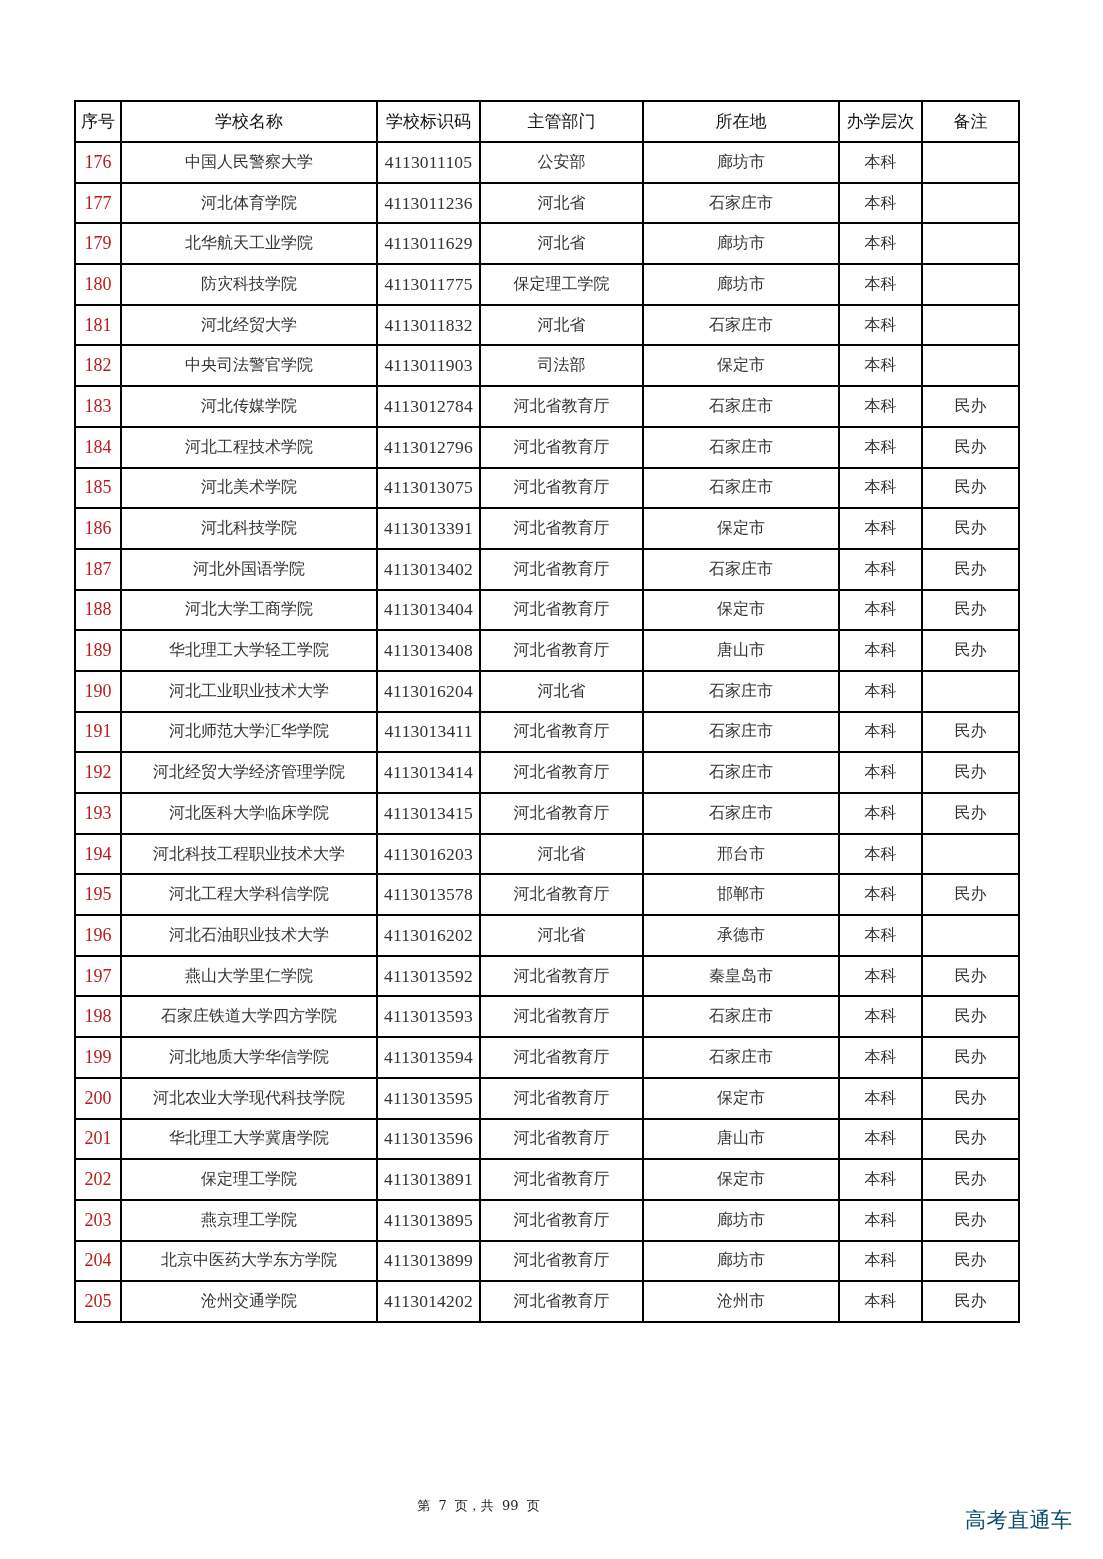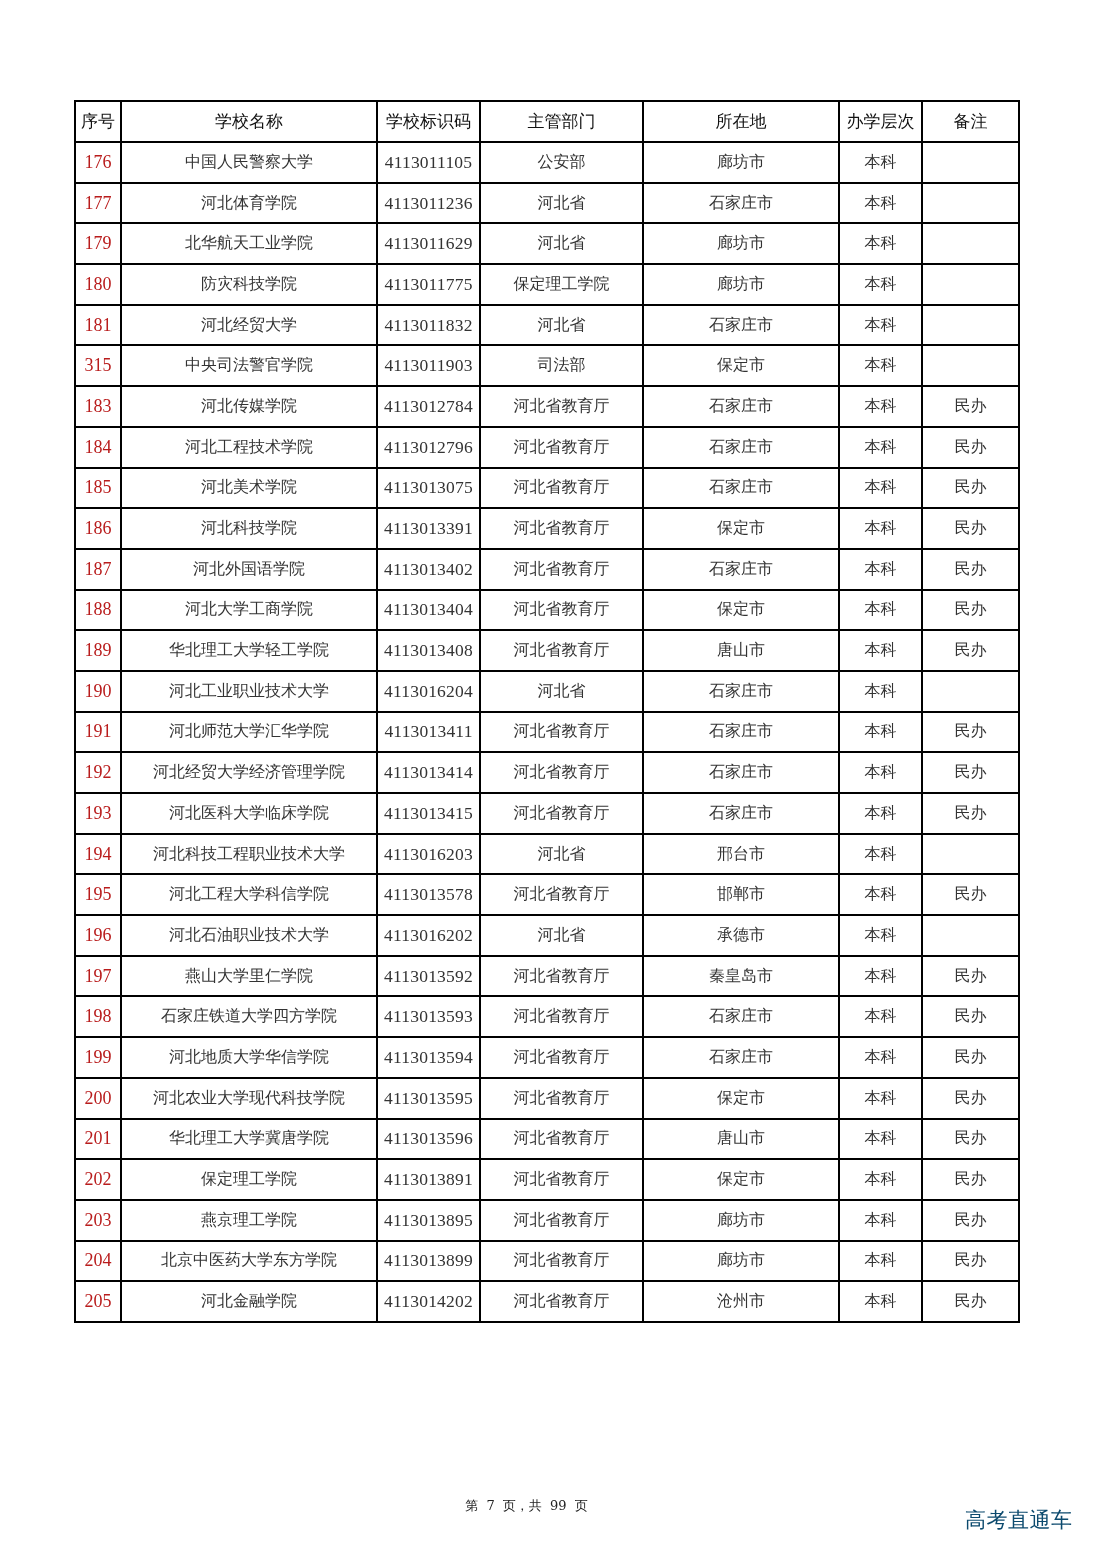--- a/index.html
+++ b/index.html
@@ -57,21 +57,20 @@
     }
     .page-footer {
       position: absolute;
       top: 1497px;
       left: 0;
       width: 957px;
       text-align: center;
       font-family: "DejaVu Serif", "Liberation Serif", serif;
       font-size: 13px;
       color: #222;
-      padding-left: 48px;
     }
     .page-footer span { margin: 0 2px; }
     .watermark {
       position: absolute;
       left: 965px;
       top: 1506px;
       font-family: "DejaVu Sans", "Liberation Sans", sans-serif;
       font-size: 21px;
       color: #0c4a6e;
       letter-spacing: 0.5px;
@@ -141,21 +140,21 @@
       <tr>
         <td class="num">181</td>
         <td>河北经贸大学</td>
         <td class="code">4113011832</td>
         <td>河北省</td>
         <td>石家庄市</td>
         <td>本科</td>
         <td></td>
       </tr>
       <tr>
-        <td class="num">315</td>
+        <td class="num">182</td>
         <td>中央司法警官学院</td>
         <td class="code">4113011903</td>
         <td>司法部</td>
         <td>保定市</td>
         <td>本科</td>
         <td></td>
       </tr>
       <tr>
         <td class="num">183</td>
         <td>河北传媒学院</td>
@@ -349,21 +348,21 @@
         <td class="num">204</td>
         <td>北京中医药大学东方学院</td>
         <td class="code">4113013899</td>
         <td>河北省教育厅</td>
         <td>廊坊市</td>
         <td>本科</td>
         <td>民办</td>
       </tr>
       <tr>
         <td class="num">205</td>
-        <td>河北金融学院</td>
+        <td>沧州交通学院</td>
         <td class="code">4113014202</td>
         <td>河北省教育厅</td>
         <td>沧州市</td>
         <td>本科</td>
         <td>民办</td>
       </tr>
     </tbody>
 </table>
 
 <div class="page-footer">

